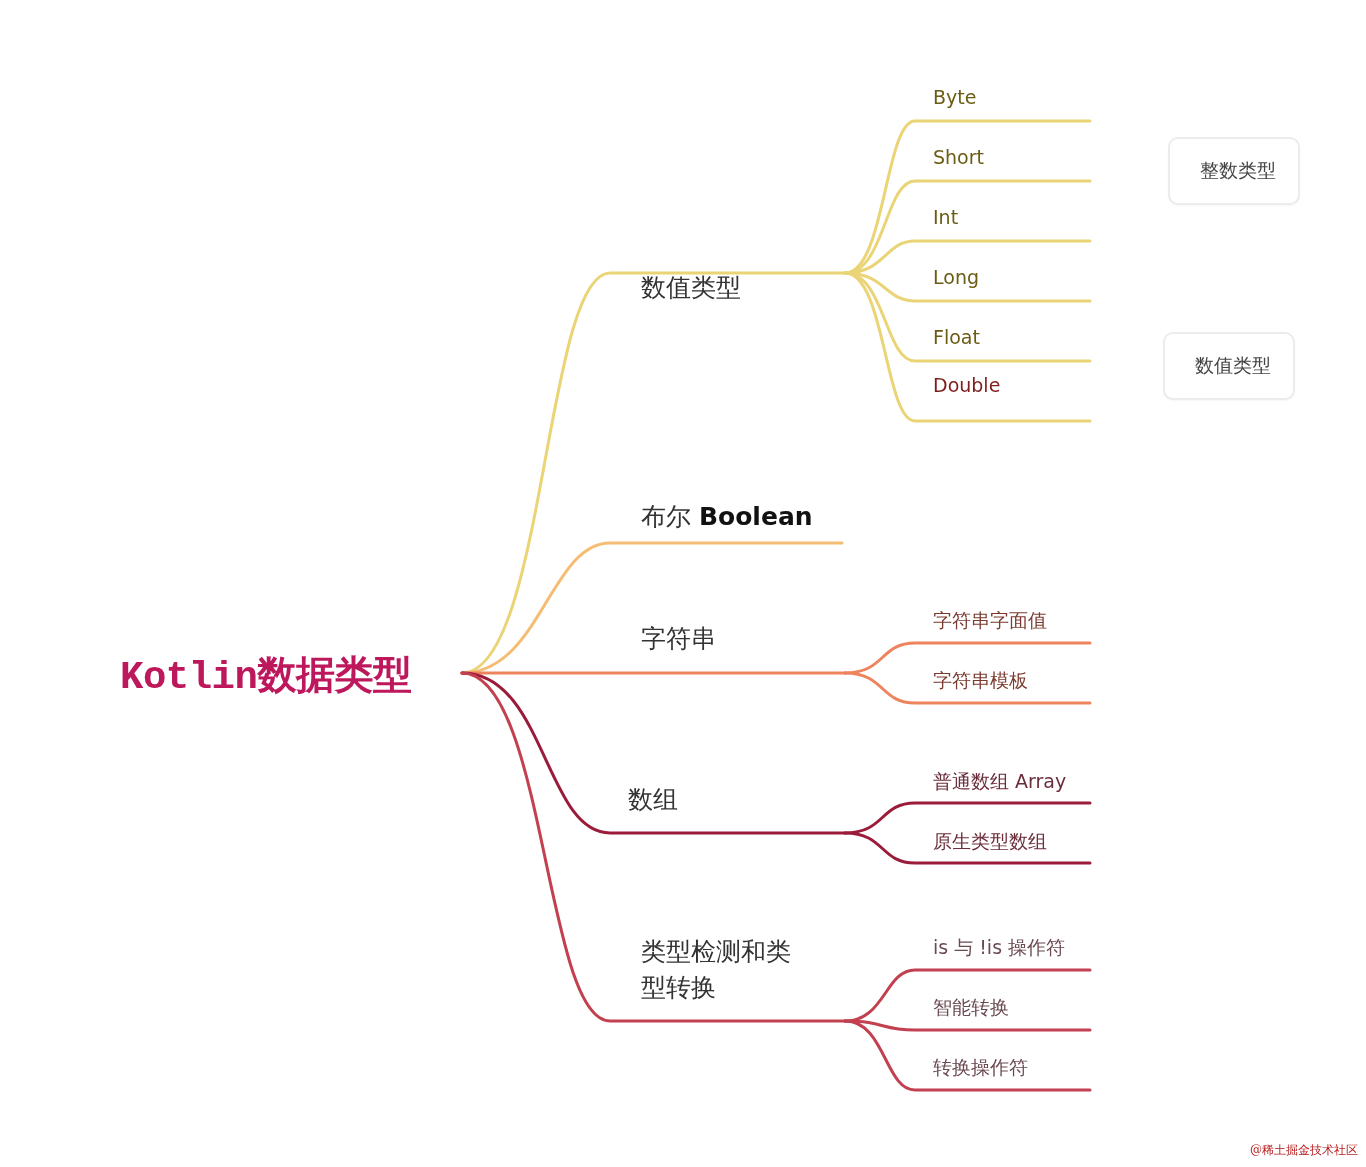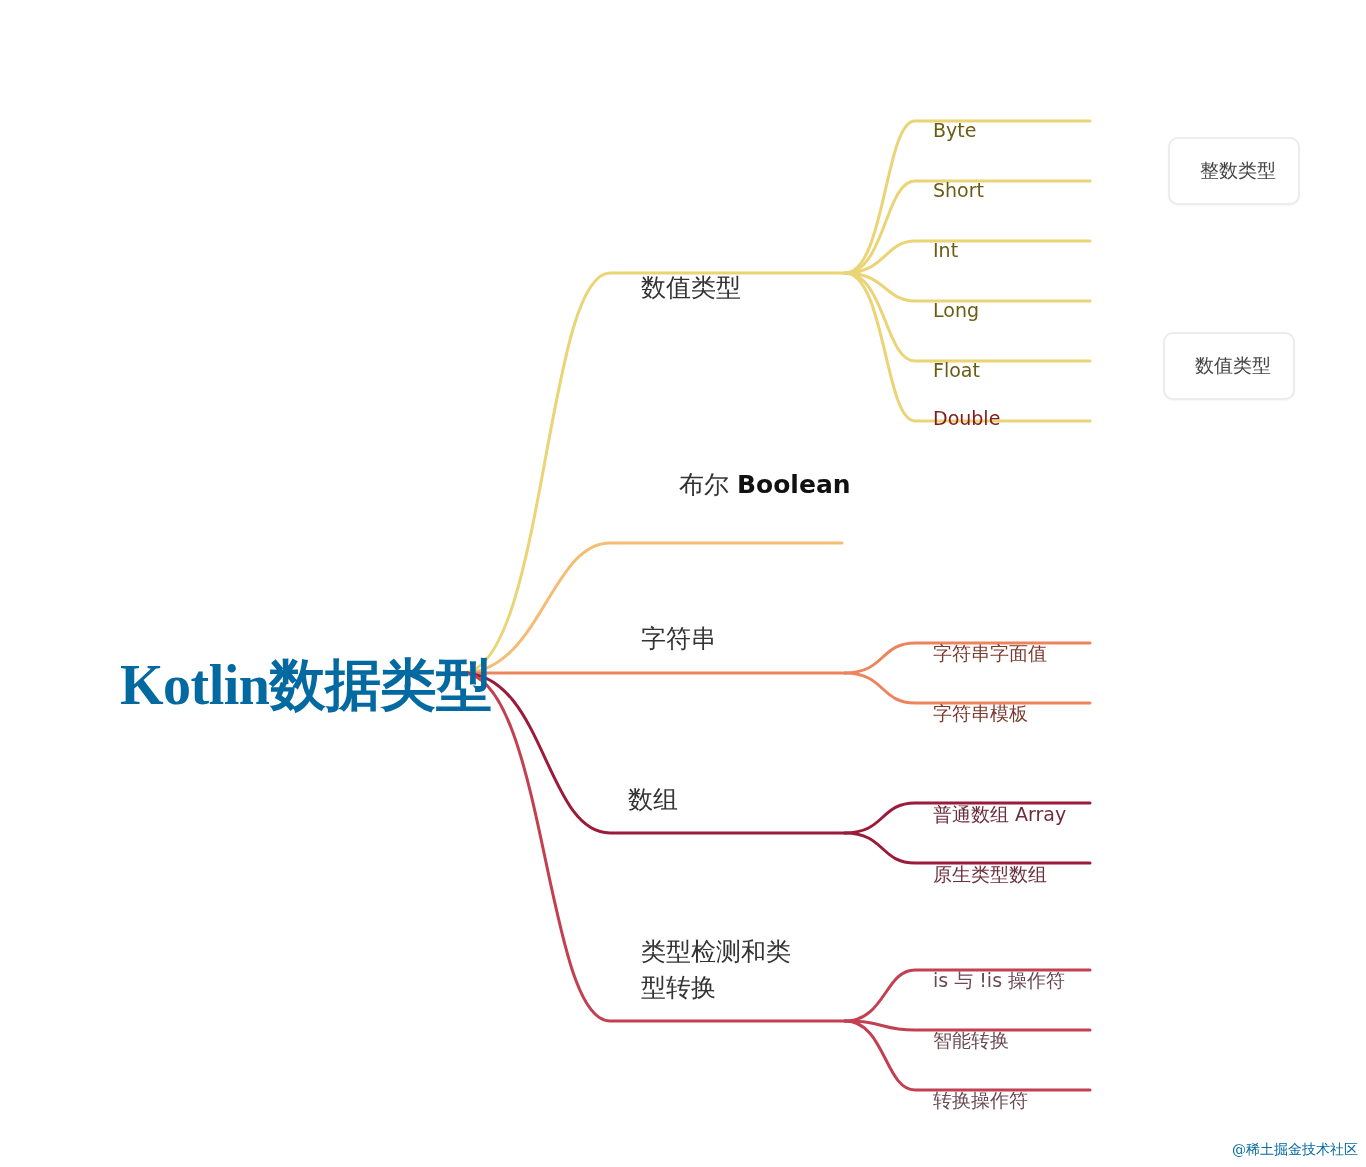--- a/index.html
+++ b/index.html
@@ -1,28 +1,28 @@
 <!DOCTYPE html>
 <html><head>
 <meta charset="utf-8">
 <style>
   html, body { margin:0; padding:0; background:#ffffff; }
   body { width:1366px; height:1167px; position:relative; overflow:hidden;
          font-family:"DejaVu Sans","Liberation Sans",sans-serif; }
   svg.links { position:absolute; left:0; top:0; }
   .node { position:absolute; white-space:nowrap; }
-  .root { left:120px; top:648px; font-size:56px; font-weight:bold; color:#0369a1;
-          font-family:Liberation Serif, serif; letter-spacing:-0.5px; }
+  .root { left:120px; top:648px; font-size:39px; font-weight:bold; color:#be185d;
+          font-family:Liberation Mono, monospace; letter-spacing:-0.5px; }
   .l1 { font-size:25px; color:#333333; }
   .l1 b { color:#111; font-weight:bold; }
-  .l2 { font-size:19px;margin-top:33px; }
+  .l2 { font-size:19px; }
   .note { position:absolute; border:2px solid #ececec; border-radius:10px; background:#fff;
           font-size:19px; color:#444; display:flex; align-items:center; justify-content:center;
           box-shadow:0 1px 2px rgba(0,0,0,0.04);padding-left:8px; }
-  .watermark { position:absolute; right:8px; bottom:8px; font-size:14px; color:#0369a1;
+  .watermark { position:absolute; right:8px; bottom:8px; font-size:12px; color:#b91c1c;
                font-family:"DejaVu Serif",serif; }
 </style>
 </head>
 <body>
 
 <svg class="links" width="1366" height="1167">
   <g fill="none" stroke-width="3" stroke-linecap="round">
 
     <path d="M462,673 C545,673 545,273 610,273 L845,273" stroke="#ead476"></path>
 
@@ -46,21 +46,21 @@
     <path d="M462,673 C545,673 545,1021 610,1021 L845,1021" stroke="#c24050"></path>
     <path d="M845,1021 C885,1021 885,970 915,970 L1090,970" stroke="#c24050"></path>
     <path d="M845,1021 C885,1021 880,1030 915,1030 L1090,1030" stroke="#c24050"></path>
     <path d="M845,1021 C885,1021 885,1090 915,1090 L1090,1090" stroke="#c24050"></path>
   </g>
 </svg>
 
 <div class="node root">Kotlin数据类型</div>
 
 <div class="node l1" style="left:641px;top:223px;margin-top:48px;">数值类型</div>
-<div class="node l1" style="left:641px;top:468px;margin-left:38px;">
+<div class="node l1" style="left:641px;top:500px;">
   <span>布尔</span>
   <b>Boolean</b>
 </div>
 <div class="node l1" style="left:641px;top:622px;">字符串</div>
 <div class="node l1" style="left:628px;top:783px;">数组</div>
 <div class="node l1" style="left:641px;top:934px;line-height:36px;">
   <div>类型检测和类</div>
   <div>型转换</div>
 </div>
 

